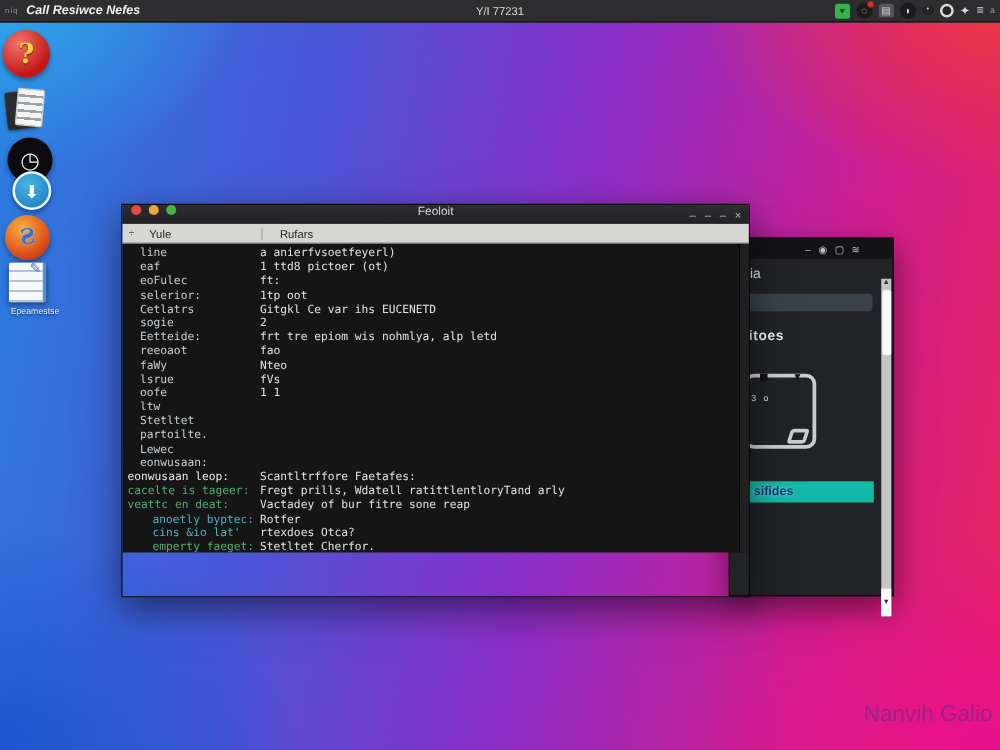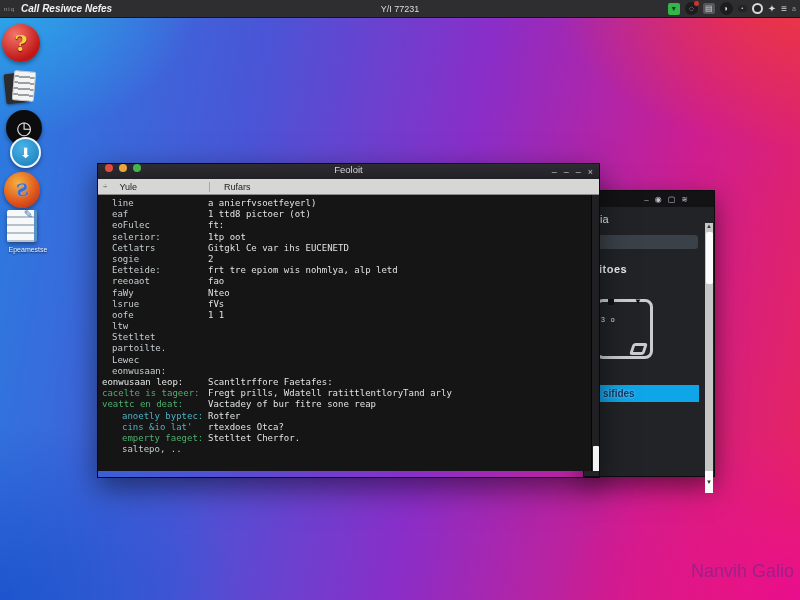--- a/index.html
+++ b/index.html
@@ -58,21 +58,21 @@
   .tl{width:8px;height:8px;border-radius:50%;margin-left:6px;}
   .tl-red{background:#e14b42;margin-left:7px;}
   .tl-yellow{background:#e8a63c;}
   .tl-green{background:#45b449;}
   .term-title{position:absolute;left:0;right:0;text-align:center;color:#d6d6d8;font-size:9.5px;}
   .term-ctrls{position:absolute;right:6px;top:0;height:15px;display:flex;align-items:center;gap:7px;color:#c0c0c4;font-size:9px;}
   .term-menubar{height:15px;background:#d6d6d4;border-bottom:1px solid #8a8a8a;display:flex;align-items:center;font-size:9px;color:#222;}
   .menu-prefix{margin-left:5px;color:#444;font-size:8px;}
   .menu-item{margin-left:12px;}
   .menu-item.sep{margin-left:0;border-left:1px solid #a8a8a8;padding-left:14px;margin-left:72px;}
-  .term-body{position:relative;height:276px;background:#151515;overflow:hidden;
+  .term-body{position:relative;height:247px;background:#151515;overflow:hidden;
     font-family:"DejaVu Sans Mono",monospace;font-size:9px;color:#d2d5d6;padding-top:3px;box-sizing:border-box;}
   .trow{height:11.2px;line-height:11.2px;white-space:nowrap;padding-left:14px;}
   .trow .lbl{display:inline-block;width:96px;color:#c6cdd1;}
   .trow .val{color:#e0e2e3;}
   .trow.r-out{padding-left:4px;}
   .trow.r-out .lbl{width:106px;color:#e6e8e8;}
   .trow.r-in{padding-left:24px;}
   .trow.r-in .lbl{width:86px;}
   .lbl-green .lbl{color:#4fae6e !important;}
   .lbl-cyan .lbl{color:#4fb0c2 !important;}
@@ -85,21 +85,21 @@
   .set-ctrls{position:absolute;right:26px;top:0;height:16px;display:flex;align-items:center;gap:6px;color:#bfc2c6;font-size:8px;}
   .set-body{position:relative;height:269px;}
   .set-partial{position:absolute;left:16px;top:6px;color:#e6e8ea;font-size:11px;}
   .set-input{position:absolute;left:0px;top:28px;width:114px;height:14px;background:#3a4148;border-radius:3px;}
   .set-section{position:absolute;left:15px;top:56px;color:#eceef0;font-size:11px;font-weight:bold;letter-spacing:.5px;}
   .monitor{position:absolute;left:11px;top:92px;width:58px;height:60px;border:3px solid #caccce;border-radius:8px;box-sizing:border-box;}
   .mon-sq{position:absolute;left:10px;top:-3px;width:6px;height:6px;background:#121214;}
   .mon-arrow{position:absolute;right:8px;top:-5px;color:#121214;font-size:8px;}
   .mon-num{position:absolute;left:3px;top:14px;color:#e8eaec;font-size:7px;letter-spacing:2px;}
   .mon-corner{position:absolute;right:4px;bottom:1px;width:15px;height:12px;border:3px solid #caccce;border-radius:3px;transform:skewX(-18deg);box-sizing:border-box;}
-  .set-selected{position:absolute;left:0;top:178px;width:115px;height:17px;background:#0ea5e9;display:flex;align-items:center;}
+  .set-selected{position:absolute;left:0;top:178px;width:115px;height:17px;background:#14b8a6;display:flex;align-items:center;}
   .set-selected span{margin-left:19px;color:#123a66;font-size:10px;font-weight:bold;text-shadow:0 0 3px #8fd0ff;}
   .set-scroll{position:absolute;right:1px;top:16px;width:8px;height:270px;background:#c6c6c6;}
   .set-scroll .up{position:absolute;top:0px;left:0;width:8px;text-align:center;color:#333;font-size:6px;}
   .set-scroll .thumb{position:absolute;top:9px;left:0.5px;width:7px;height:52px;background:#fcfcfc;border-radius:2px;}
   .set-scroll .down{position:absolute;bottom:0;left:0;width:8px;height:22px;background:#fcfcfc;color:#333;font-size:6px;text-align:center;line-height:22px;}
   
   .watermark{position:absolute;right:6px;bottom:18px;font-size:18px;color:#5b2d8f;opacity:.55;z-index:1;}
 </style>
 </head>
 <body>

